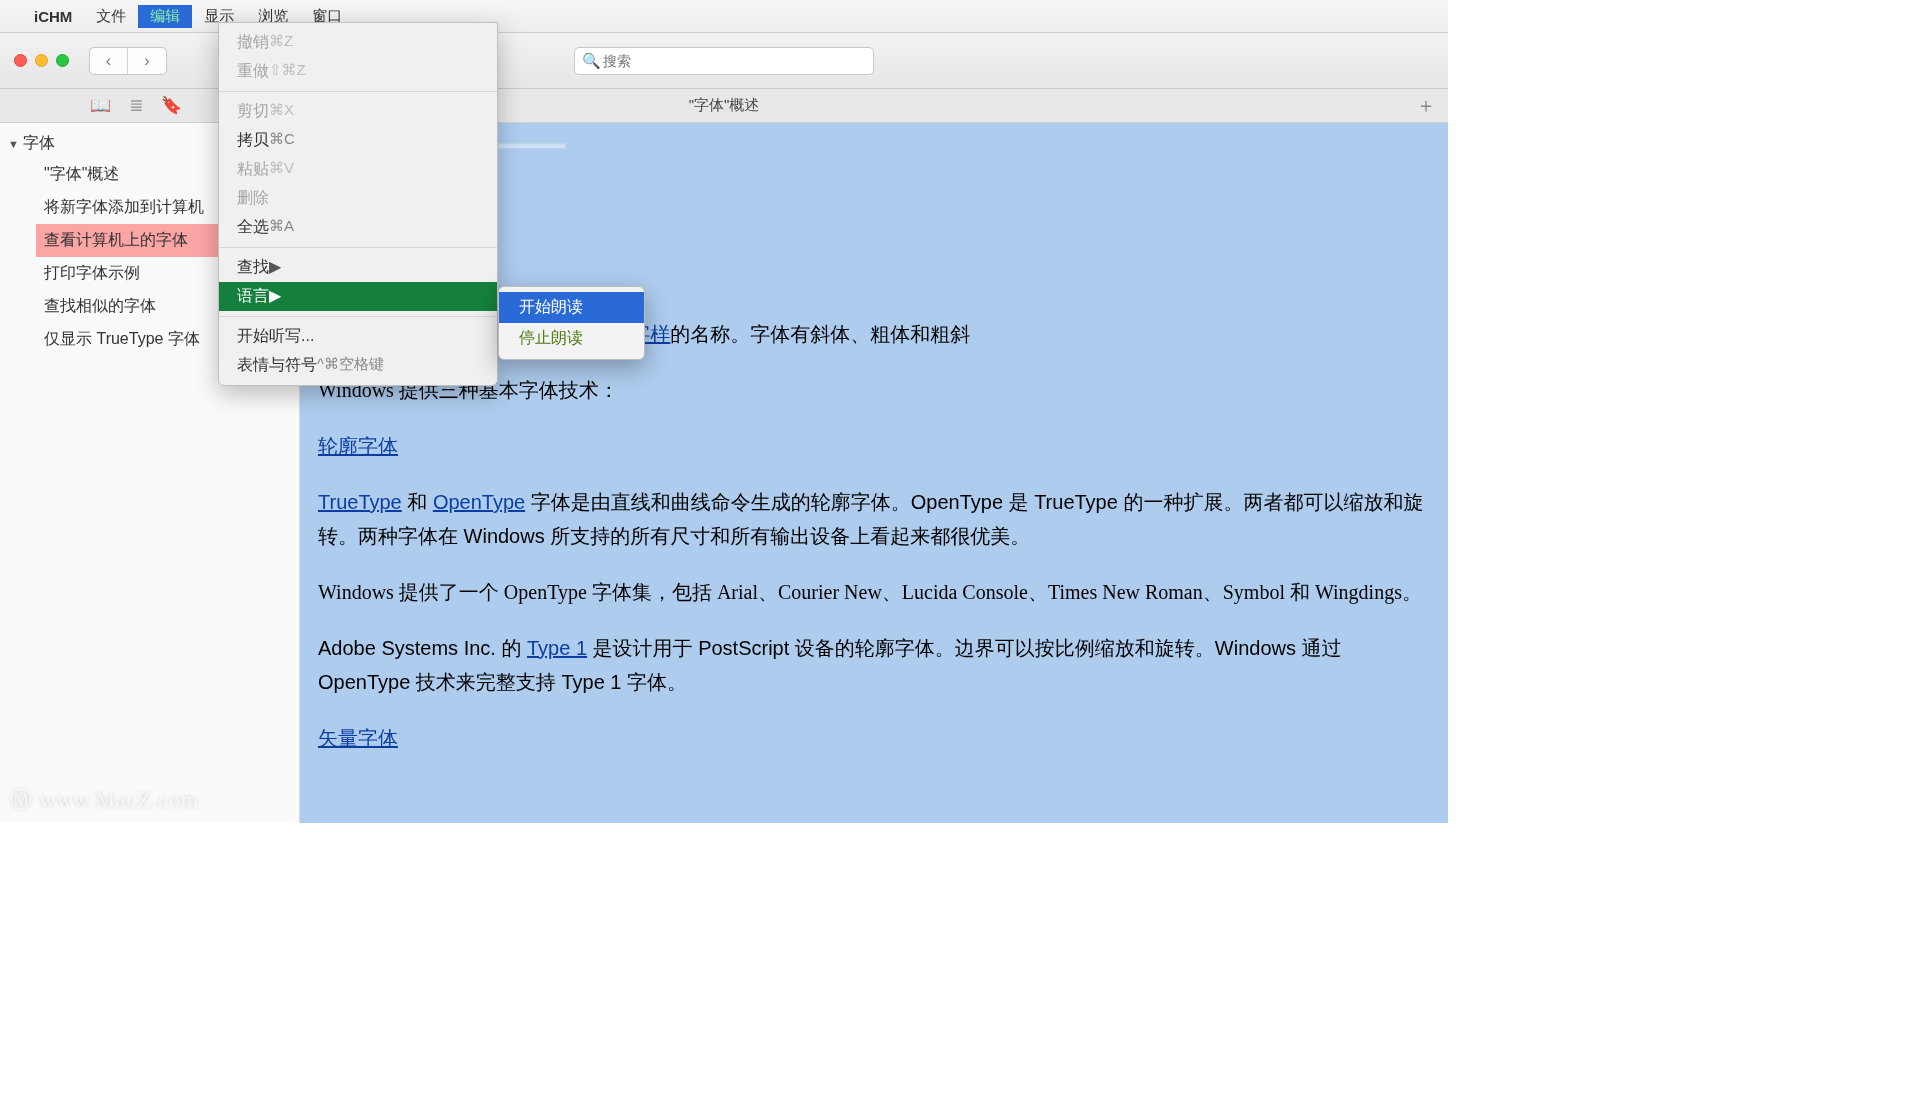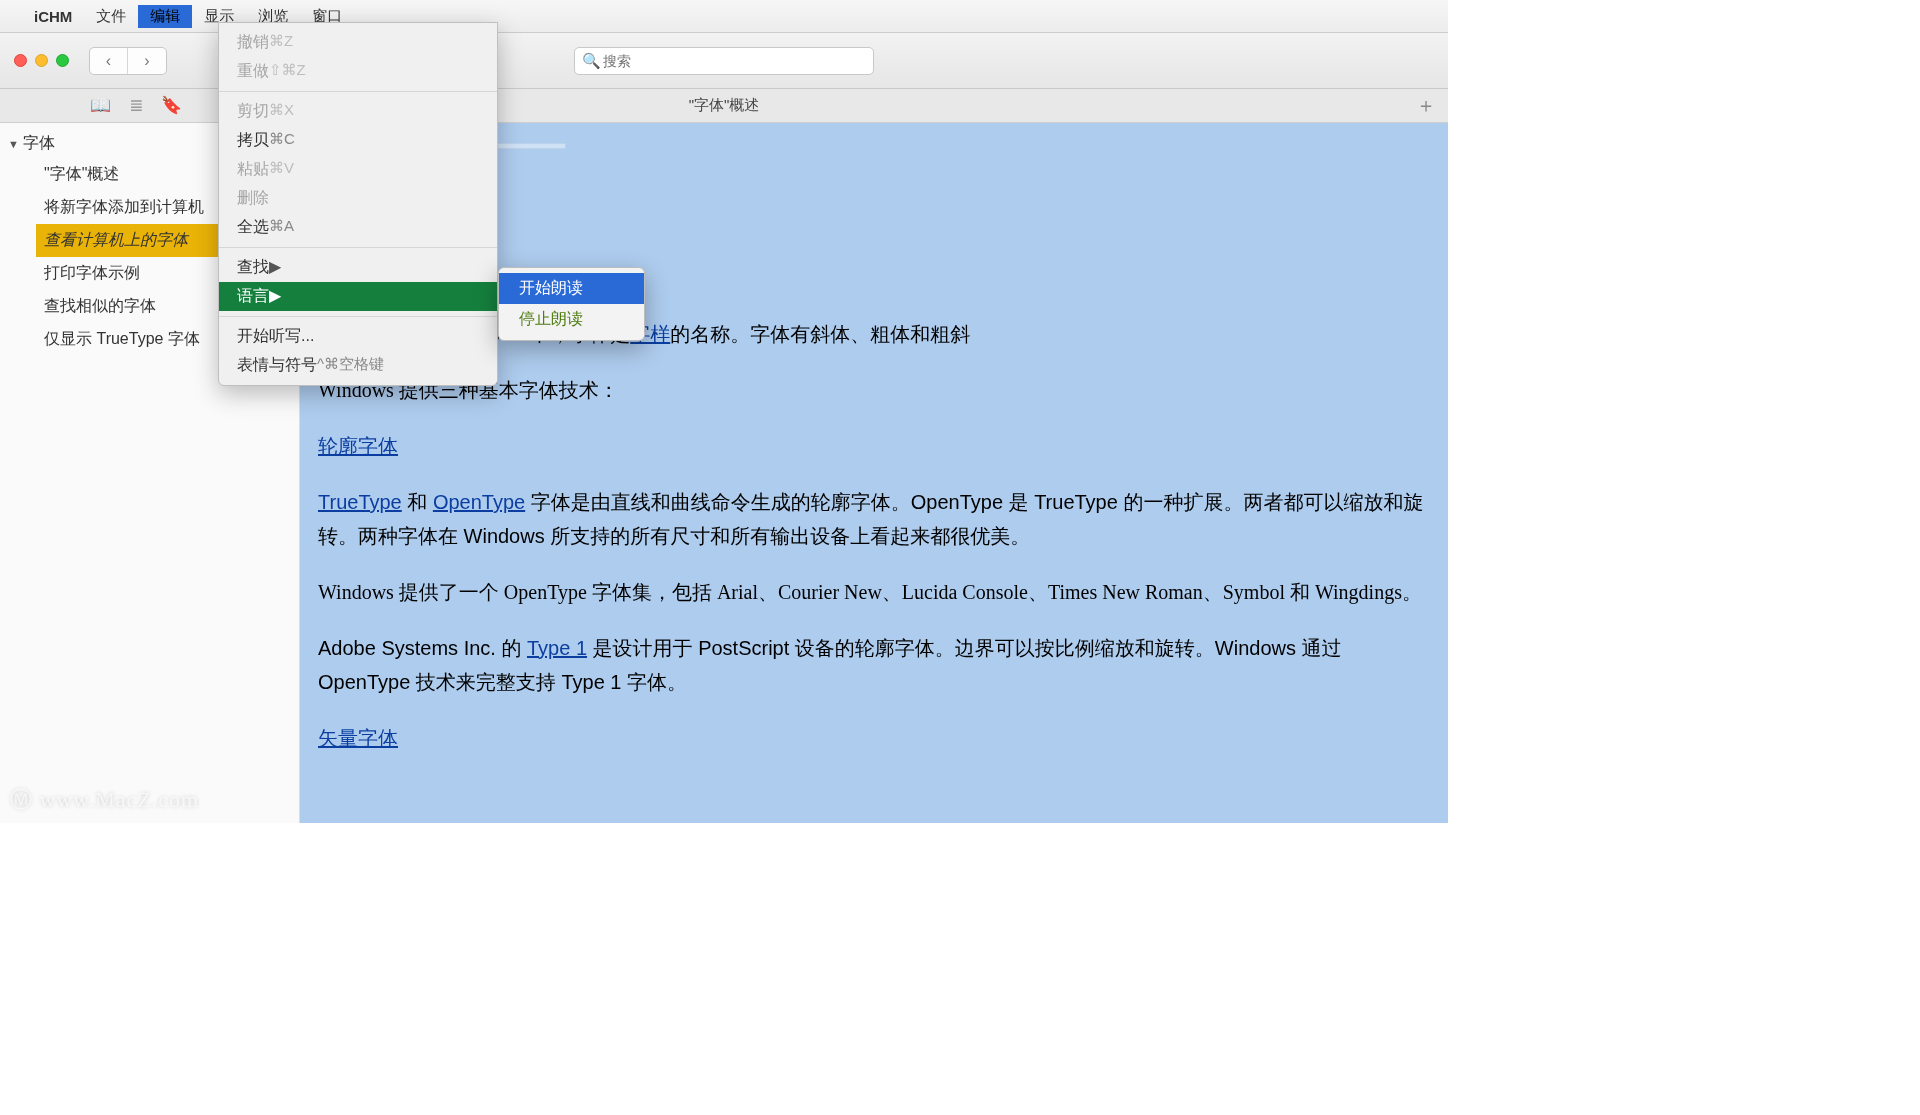--- a/index.html
+++ b/index.html
@@ -2,21 +2,21 @@
 <html><head>
   <meta charset="utf-8">
   <style>
     * { margin: 0; padding: 0; box-sizing: border-box; font-family: -apple-system, "Helvetica Neue", Arial, sans-serif; }
     body { width: 1448px; height: 823px; background: #fff; overflow: hidden; position: relative; }
 
     
     .menubar { height: 22px; background: linear-gradient(#f6f6f6,#ececec); display: flex; align-items: center; padding: 16px 10px; font-size: 15px; color:#333; border-bottom:1px solid #ccc;}
     .menubar .apple { font-size:16px; margin-right:12px;}
     .menubar .item { padding: 2px 12px; }
-    .menubar .item.active { background:#2a6ad6; color:#000000; }
+    .menubar .item.active { background:#2a6ad6; color:#86efac; }
     .menubar .appname { font-weight:700; padding:2px 12px;}
 
     
     .toolbar { height:56px; background: linear-gradient(#f2f2f2,#e6e6e6); border-bottom:1px solid #c9c9c9; display:flex; align-items:center; padding:0 14px; position:relative;}
     .traffic { display:flex; gap:8px; margin-right:20px;}
     .traffic span{ width:13px;height:13px;border-radius:50%; display:inline-block;}
     .tl-close{background:#ff5f57;border:1px solid #e24238;}
     .tl-min{background:#febc2e;border:1px solid #d9a829;}
     .tl-max{background:#28c840;border:1px solid #1fa832;}
     .navbtns{display:flex; gap:0; border:1px solid #c7c7c7; border-radius:5px; overflow:hidden; background:#fdfdfd;}
@@ -35,41 +35,41 @@
     .tab-title{position:absolute; left:50%; transform:translateX(-50%);}
     .add-tab{position:absolute; right:12px; color:#888; font-size:20px; cursor:pointer;}
 
     
     .main{display:flex; height:calc(100% - 112px);}
     .sidebar{width:300px; background:#fafafa; border-right:1px solid #dcdcdc; padding-top:6px; font-size:16px; color:#333;}
     .tree-root{padding:4px 8px; display:flex; align-items:center; gap:4px;}
     .tree-root .arrow{font-size:11px; color:#555;}
     .tree-children{padding-left:36px;}
     .tree-item{padding:6px 8px; cursor:pointer; white-space:nowrap; overflow:hidden; text-overflow:ellipsis;}
-    .tree-item.selected{background:#eab308;font-style:italic;}
+    .tree-item.selected{background:#fca5a5;}
 
     
     .content{flex:1; background:#aeccee; padding:20px 18px; font-size:20px; color:#000; line-height:1.7; overflow:hidden;}
     .doc-title{font-size:40px; font-weight:600; margin:70px 0 30px 0; font-family: "Songti SC", serif;}
     .content a{color:#0b3ea0; text-decoration:underline;}
     .content p{margin-bottom:22px; font-family: "Songti SC","Times New Roman",serif; font-size:20px;}
     .pad-top{height:6px;width:248px;background:#cfe1f4;border:1px solid #bcd2ea;margin-bottom:0;}
 
     
     .dropdown{position:absolute; top:22px; left:218px; width:280px; background:#f0f0f0; border:1px solid #bfbfbf; border-radius:0 0 6px 6px; box-shadow:0 8px 24px rgba(0,0,0,0.25); z-index:100; padding:5px 0; font-size:16px;}
     .dropdown .mi{display:flex; justify-content:flex-start; padding:4px 18px; color:#333;}
     .dropdown .mi.disabled{color:#a6a6a6;}
     .dropdown .mi.highlight{background:#15803d; color:#fff;}
     .dropdown .sep{height:1px; background:#d6d6d6; margin:5px 0;}
     .mi .arrow{color:#555;}
     .mi.highlight .arrow{color:#fff;}
     .dropdown .shortcut{color:#888; font-size:15px;}
     .mi.disabled .shortcut{color:#bdbdbd;}
 
-    .submenu{position:absolute; top:267px; left:498px; width:147px; background:#f3f3f3; border:1px solid #bcbcbc; border-radius:6px; box-shadow:0 8px 24px rgba(0,0,0,0.3); z-index:101; padding:5px 0; font-size:16px;}
+    .submenu{position:absolute; top:286px; left:498px; width:147px; background:#f3f3f3; border:1px solid #bcbcbc; border-radius:6px; box-shadow:0 8px 24px rgba(0,0,0,0.3); z-index:101; padding:5px 0; font-size:16px;}
     .submenu .mi{padding:5px 20px;}
     .submenu .mi.highlight{background:#2a6ad6;color:#fff;}
     .submenu .mi.disabled{color:#4d7c0f;}
 
     .watermark{position:absolute; bottom:8px; left:10px; color:rgba(255,255,255,0.65); font-size:22px; font-family:Georgia,serif; letter-spacing:1px; text-shadow:0 0 4px rgba(0,0,0,0.2);}
   </style>
 </head>
 <body>
 
 <div class="menubar">

